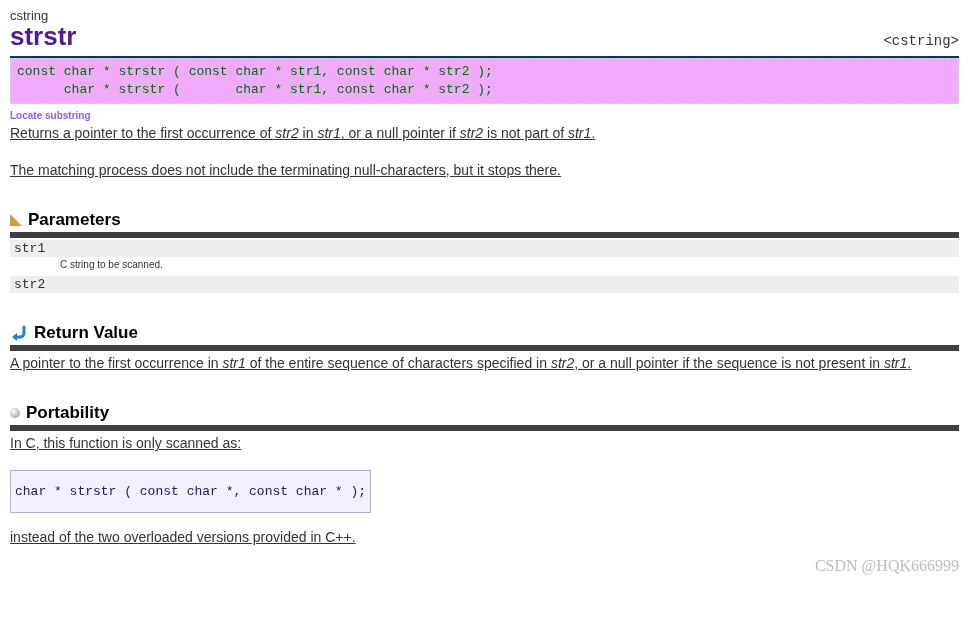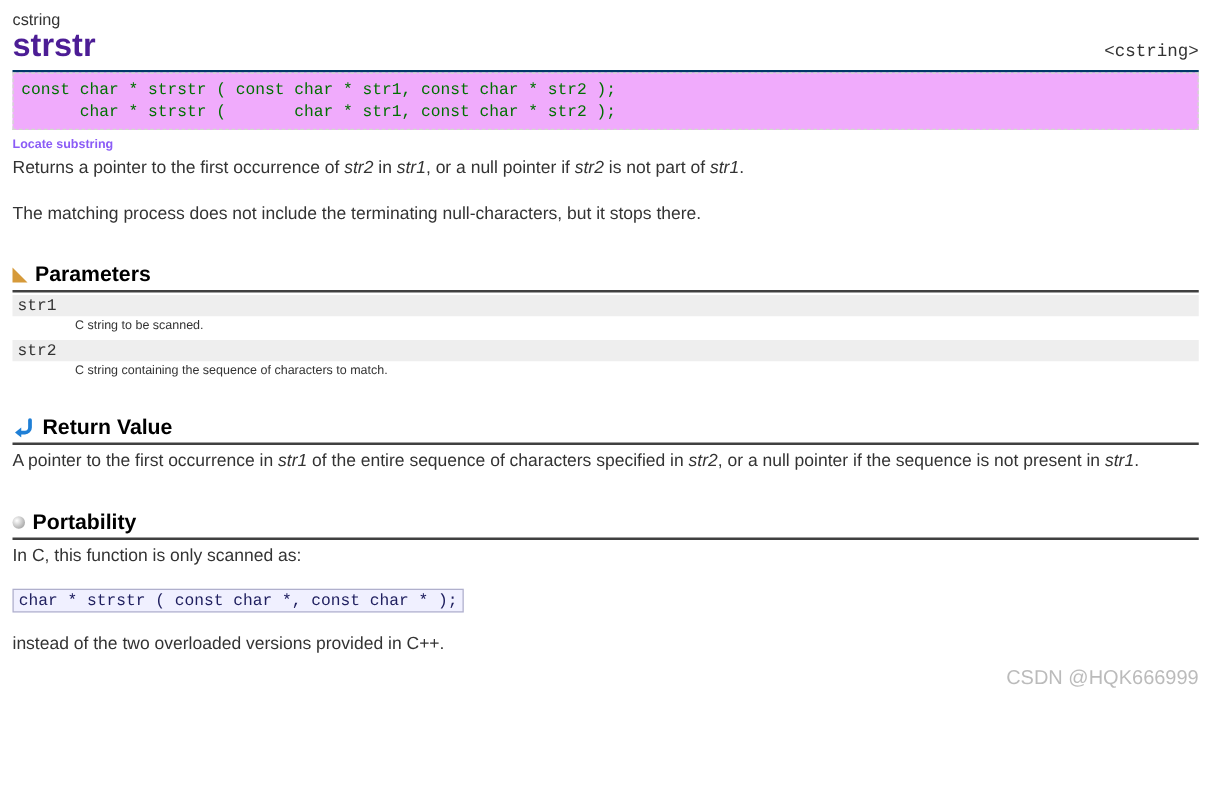--- a/index.html
+++ b/index.html
@@ -52,29 +52,30 @@
   }
   .brief {
     font-weight: bold;
     font-size: 10px;
     color: #8b5cf6;
     margin: 4px 0 2px 0;
   }
   p {
     margin: 2px 0 16px 0;
     line-height: 1.45;
+    text-decoration: underline;
   }
   em { font-style: italic; }
   h2 {
     font-size: 17px;
     font-weight: bold;
     color: #000;
     margin: 30px 0 0 0;
     padding-bottom: 2px;
-    border-bottom: 2px solid #404040;
+    border-bottom: 6px solid #404040;
     display: flex;
     align-items: center;
     gap: 6px;
   }
   .dl {
     margin: 2px 0 0 0;
   }
   .dt {
     background: #eee;
     font-family: "Courier New", monospace;
@@ -85,30 +86,30 @@
   .dd {
     margin: 2px 0 6px 50px;
     font-size: 10px;
   }
   .code-inline {
     font-family: "Courier New", monospace;
     font-size: 13px;
     color: #202060;
     background: #f0f0ff;
     border: 1px solid #b0b0cc;
-    padding: 1px 4px;
+    padding: 13px 4px;
     display: inline-block;
   }
   .watermark {
     position: absolute;
     right: 10px;
     bottom: 8px;
     color: rgba(120,120,120,0.5);
     font-size: 16px;
-    font-family: Liberation Sans, sans-serif;
+    font-family: Liberation Serif, serif;
     pointer-events: none;
   }
   .icon-tri {
     width: 0; height: 0;
     border-left: 12px solid #d69a3a;
     border-top: 12px solid transparent;
     display: inline-block;
   }
   .icon-arrow svg { display:block; }
   .icon-dot {
@@ -144,21 +145,20 @@
 <p>The matching process does not include the terminating null-characters, but it stops there.</p>
 
 <h2>
   <span class="icon-tri"></span>
   <span>Parameters</span>
 </h2>
 <div class="dl">
   <div class="dt">str1</div>
   <div class="dd">C string to be scanned.</div>
   <div class="dt">str2</div>
-  <div class="dd">C string containing the sequence of characters to match.</div>
 </div>
 
 <h2>
   <span class="icon-arrow">
     <svg width="18" height="16" viewBox="0 0 18 16">
         <path d="M14 2 v6 a4 4 0 0 1 -4 4 H5" fill="none" stroke="#1f7fd6" stroke-width="3" stroke-linecap="round"></path>
         <path d="M7 8 L2 12 L7 16 Z" fill="#1f7fd6"></path>
       </svg>
   </span>
   <span>Return Value</span>

